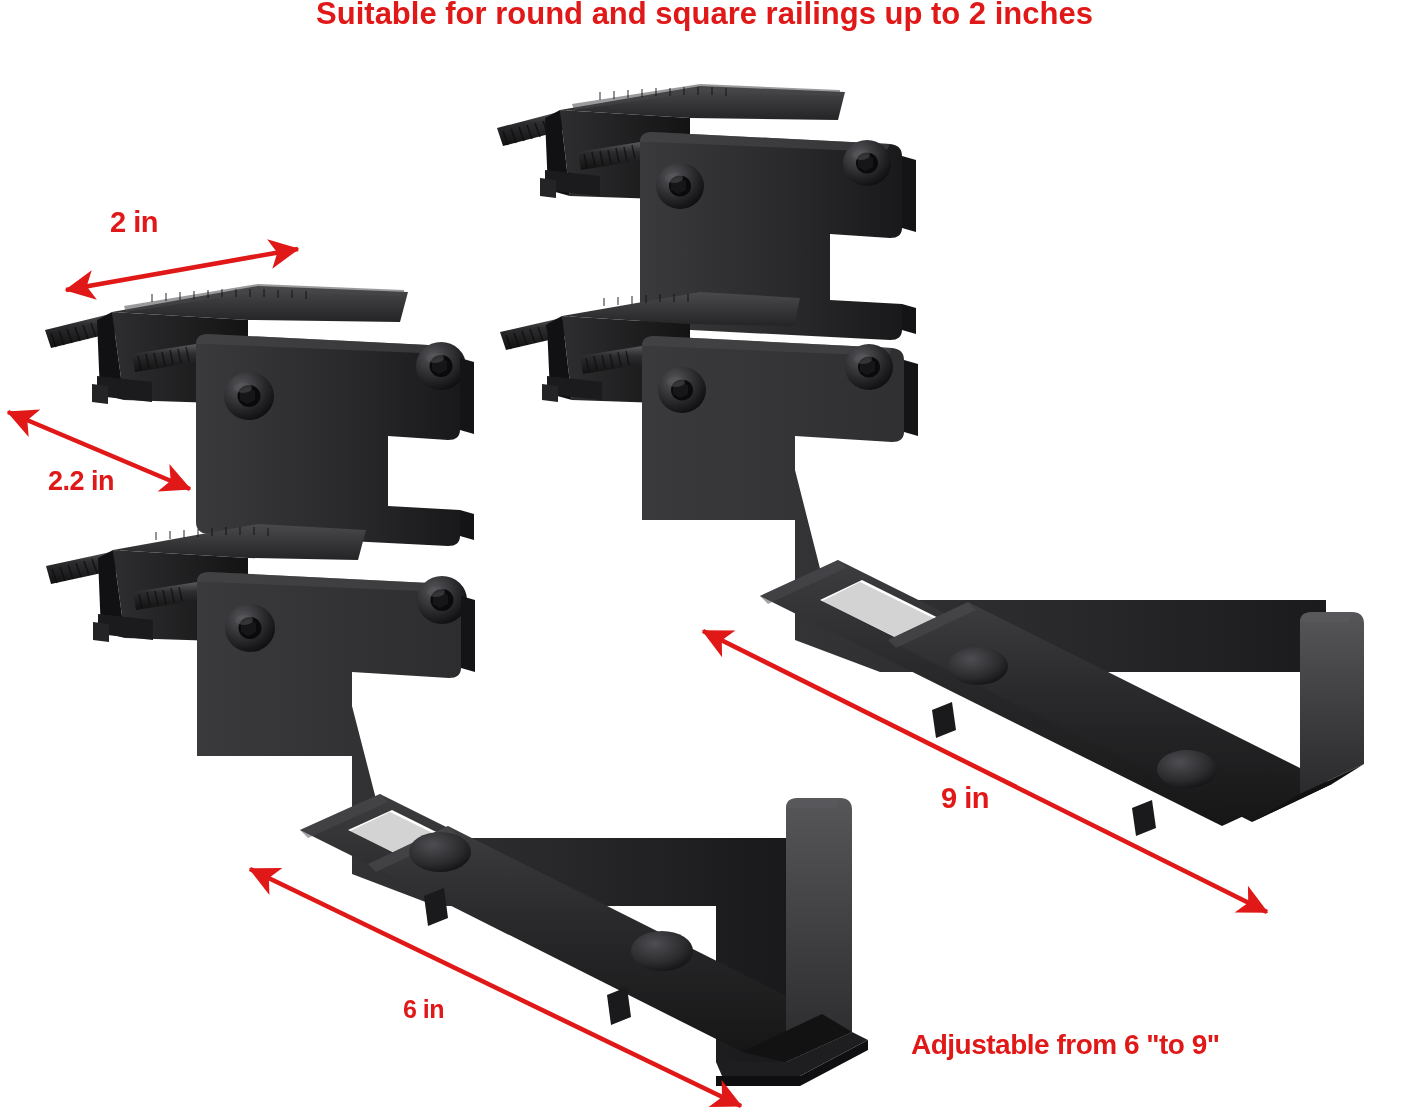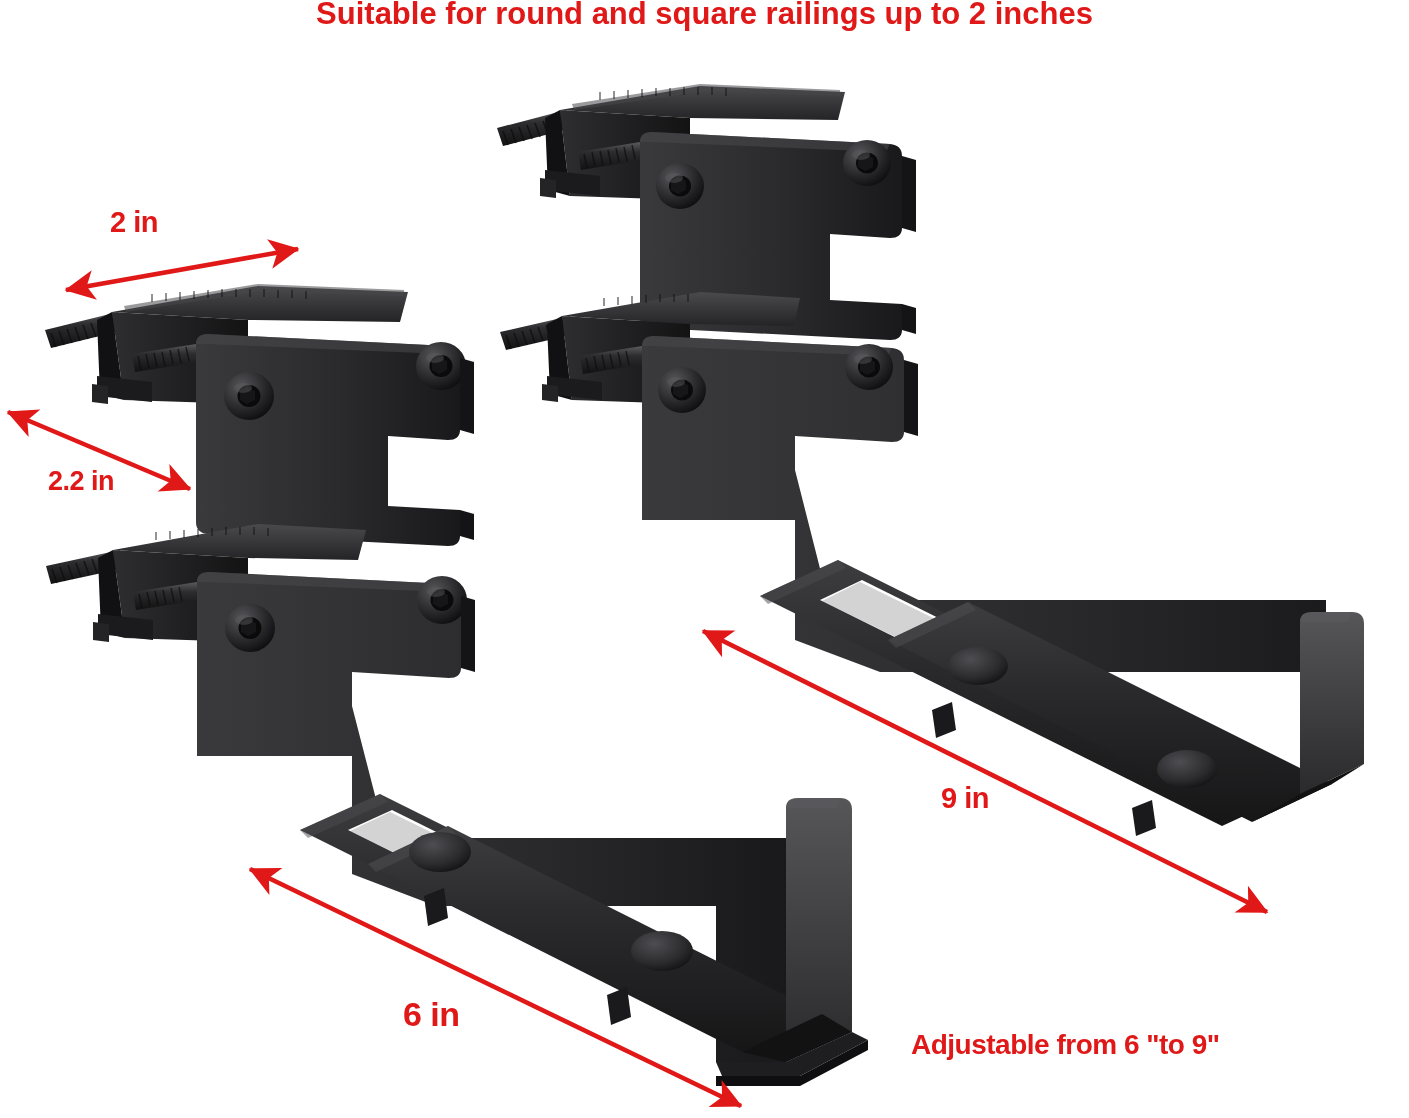--- a/index.html
+++ b/index.html
@@ -25,21 +25,21 @@
     letter-spacing:-0.5px;
   }
   #title-text{
     top:-2px;left:0;width:1409px;
     text-align:center;
     font-size:31px;
     letter-spacing:0px;
   }
   #dim-2in-label{top:208px;left:110px;font-size:29px;}
   #dim-22in-label{top:468px;left:28px;font-size:27px;margin-left:20px;}
-  #dim-6in-label{top:997px;left:403px;font-size:34px;text-align:right;}
+  #dim-6in-label{top:997px;left:403px;font-size:25px;text-align:right;}
   #dim-9in-label{top:784px;left:941px;font-size:29px;}
   #adjustable-text{top:1031px;left:911px;font-size:28px;}
 </style>
 </head>
 <body>
 
 <div id="stage">
 
   <svg class="layer" viewBox="0 0 1409 1118" aria-hidden="true">
     <defs>

